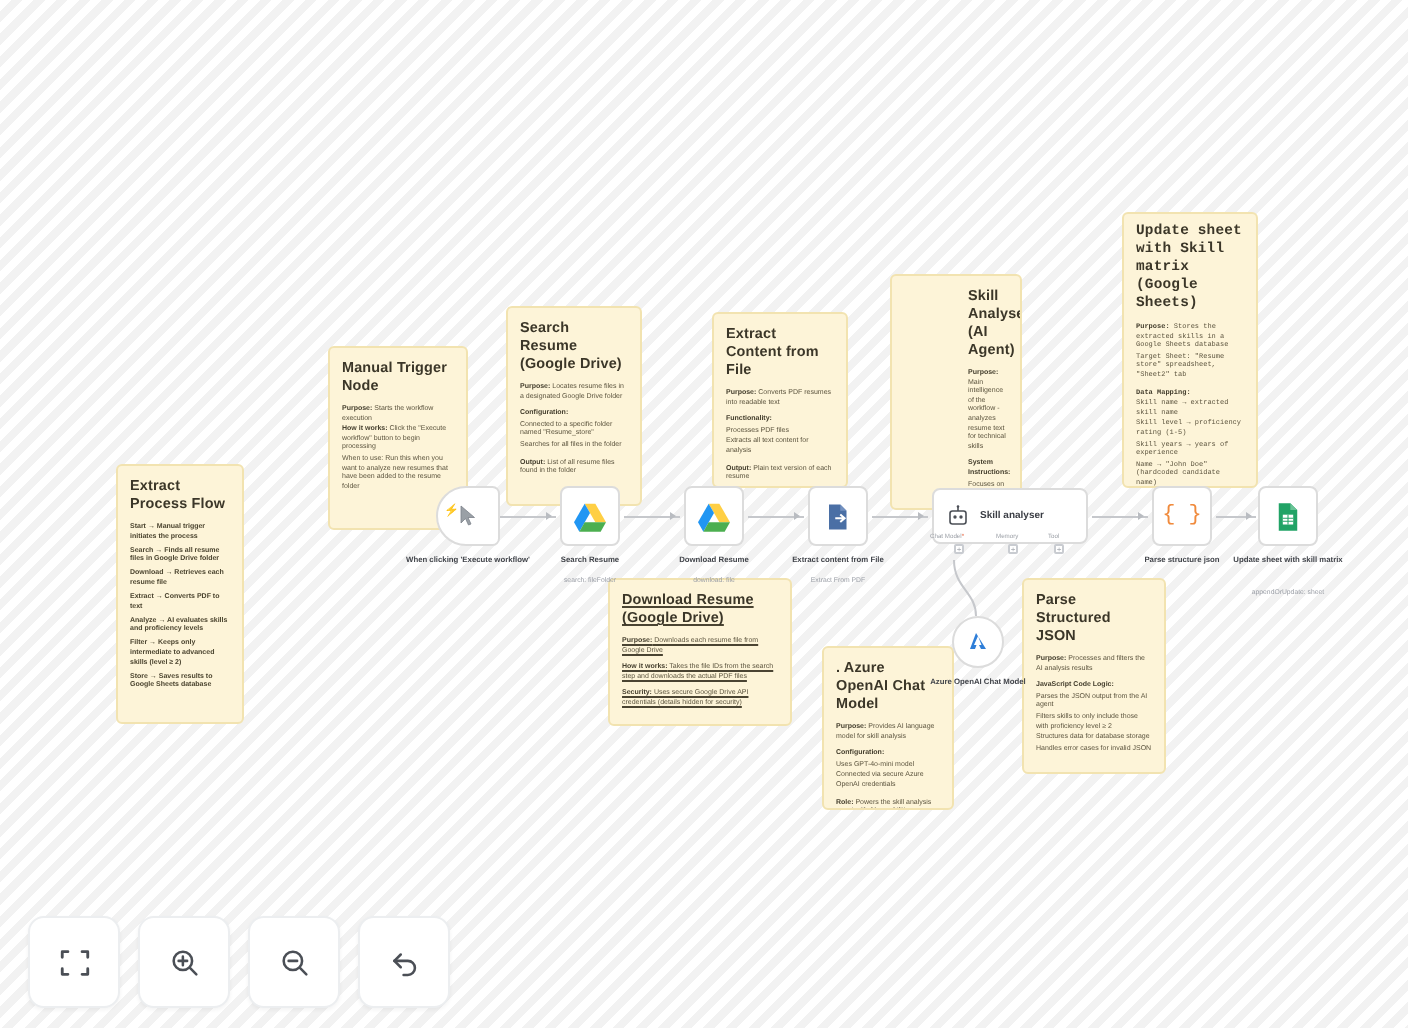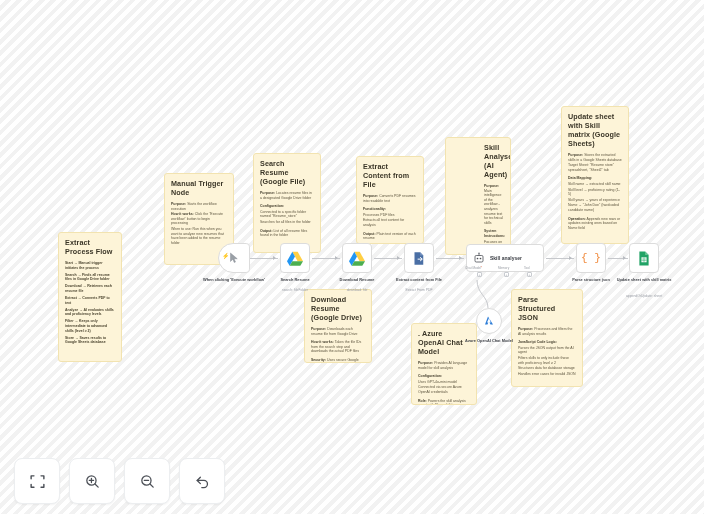--- a/index.html
+++ b/index.html
@@ -202,21 +202,21 @@
   <div class="note" style="left:164px; top:173px; width:70px; height:92px;">
     <h3>Manual Trigger Node</h3>
     <div class="blk">
       <p><span class="lbl">Purpose:</span><span> Starts the workflow execution</span></p>
       <p><span class="lbl">How it works:</span><span> Click the "Execute workflow" button to begin processing</span></p>
       <p><span>When to use: Run this when you want to analyze new resumes that have been added to the resume folder</span></p>
     </div>
   </div>
 
   <div class="note" style="left:253px; top:153px; width:68px; height:100px;">
-    <h3>Search Resume (Google File)</h3>
+    <h3>Search Resume (Google Drive)</h3>
     <div class="blk">
       <p><span class="lbl">Purpose:</span><span> Locates resume files in a designated Google Drive folder</span></p>
     </div>
     <div class="blk">
       <p><span class="lbl">Configuration:</span></p>
       <p><span>Connected to a specific folder named "Resume_store"</span></p>
       <p><span>Searches for all files in the folder</span></p>
     </div>
     <div class="blk">
       <p><span class="lbl">Output:</span><span> List of all resume files found in the folder</span></p>
@@ -245,39 +245,39 @@
     </div>
     <div class="blk">
       <p><span class="lbl">System Instructions:</span></p>
       <p><span>Focuses on predefined tech stack: React, Node.js, Angular, Python, Java, SQL, Docker, Kubernetes, AWS, Azure, GCP, HTML, CSS, JavaScript</span></p>
       <p><span>Evaluates skill levels on 1-5 scale (1=beginner, 5=expert)</span></p>
       <p><span>Estimates years of experience for each skill</span></p>
       <p><span>Returns structured JSON format</span></p>
     </div>
   </div>
 
-  <div class="note" style="left:561px; top:106px; width:68px; height:138px;">
+  <div class="note" style="left:561px; top:106px; width:68px; height:138px;font-family:Liberation Mono, monospace;">
     <h3>Update sheet with Skill matrix (Google Sheets)</h3>
     <div class="blk">
       <p><span class="lbl">Purpose:</span><span> Stores the extracted skills in a Google Sheets database</span></p>
       <p><span>Target Sheet: "Resume store" spreadsheet, "Sheet2" tab</span></p>
     </div>
     <div class="blk">
       <p><span class="lbl">Data Mapping:</span></p>
       <p><span>Skill name → extracted skill name</span></p>
       <p><span>Skill level → proficiency rating (1-5)</span></p>
       <p><span>Skill years → years of experience</span></p>
       <p><span>Name → "John Doe" (hardcoded candidate name)</span></p>
     </div>
     <div class="blk">
       <p><span class="lbl">Operation:</span><span> Appends new rows or updates existing ones based on Name field</span></p>
     </div>
   </div>
 
-  <div class="note" style="left:304px; top:289px; width:68px; height:74px;">
+  <div class="note" style="left:304px; top:289px; width:92px; height:74px;text-decoration:underline;">
     <h3>Download Resume (Google Drive)</h3>
     <div class="blk">
       <p><span class="lbl">Purpose:</span><span> Downloads each resume file from Google Drive</span></p>
     </div>
     <div class="blk">
       <p><span class="lbl">How it works:</span><span> Takes the file IDs from the search step and downloads the actual PDF files</span></p>
     </div>
     <div class="blk">
       <p><span class="lbl">Security:</span><span> Uses secure Google Drive API credentials (details hidden for security)</span></p>
     </div>

